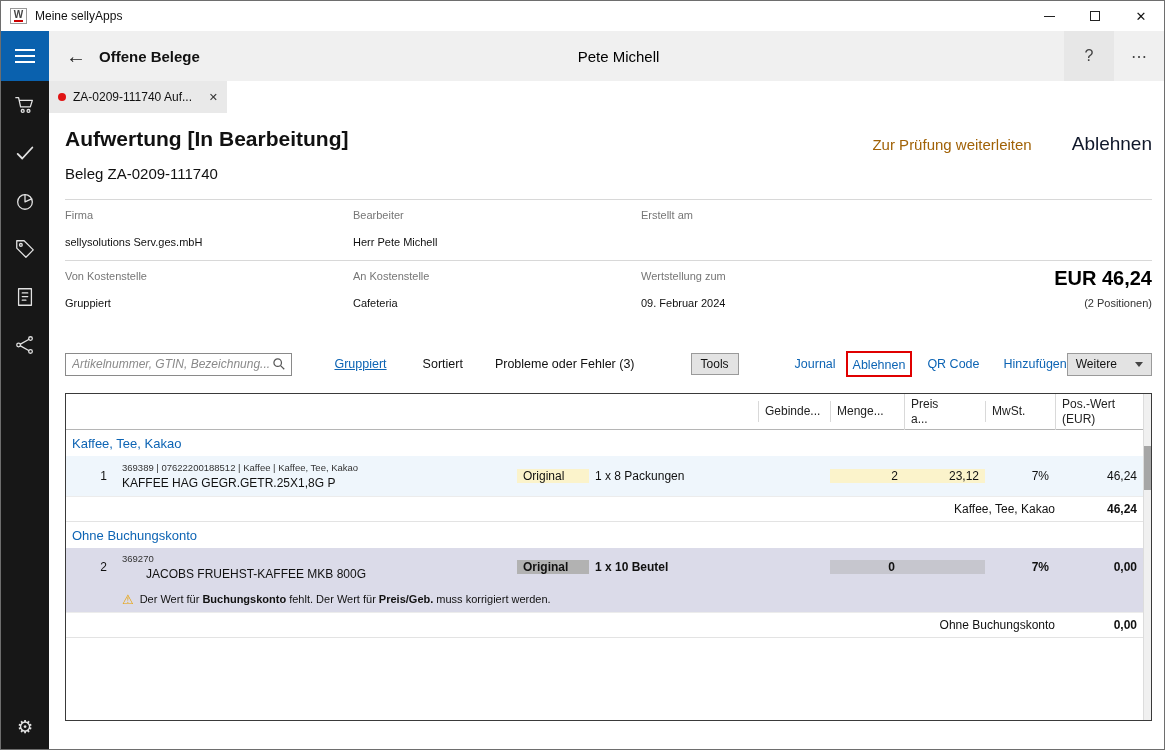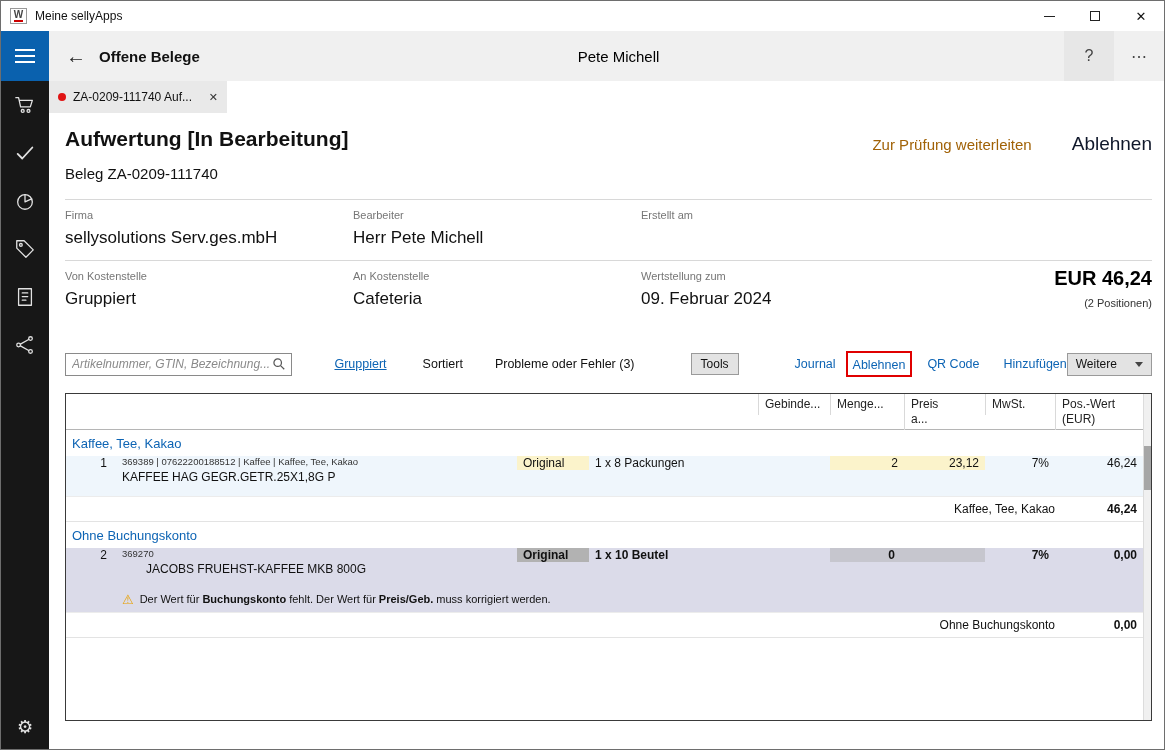--- a/index.html
+++ b/index.html
@@ -52,42 +52,42 @@
   .doc-actions { margin-left:auto; display:flex; gap:40px; align-items:center; margin-top:6px; }
   .action-forward { color:#a16207; font-size:15px; cursor:pointer; }
   .action-reject { color:#0f172a; font-size:19px; cursor:pointer; }
   .doc-subtitle { font-size:15px; margin-top:10px; color:#111; }
 
   .fields { position:relative; margin-top:17px; }
   .fields-row { display:flex; border-top:1px solid #d8d8d8; padding:9px 0 12px; }
   .fcell { width:288px; }
   .fcell:last-child { flex:1; }
   .field-label { font-size:11px; color:#767676; }
-  .field-value { font-size:17px; margin-top:7px; color:#111; }
+  .field-value { font-size:11px; margin-top:15px; color:#111; }
   .total { position:absolute; top:68px; right:0; text-align:right; }
   .total-amount { font-size:20px; font-weight:bold; color:#000; }
   .total-pos { font-size:11px; margin-top:7px; color:#333; }
 
   
   .toolbar { display:flex; align-items:center; margin-top:30px; height:26px; }
   .search-box { width:249px; height:23px; border:1px solid #8a8a8a; background:#fff; display:flex; align-items:center; padding:0 5px 0 6px; }
   .search-box input { border:none; outline:none; flex:1; font-size:12px; font-family:inherit; color:#333; background:transparent; min-width:0; }
   .search-box input::placeholder { color:#8a8a8a; font-style:italic; }
   .search-icon { flex:0 0 14px; display:flex; }
   .tb-link { color:#0d64b4; font-size:12.5px; cursor:pointer; white-space:nowrap; }
   .tb-link.underline { text-decoration:underline; }
   .tb-text { font-size:12.5px; color:#111; white-space:nowrap; }
   .tb-btn { background:#e3e3e3; border:1px solid #9a9a9a; font-size:12px; padding:3px 9px; color:#111; cursor:pointer; white-space:nowrap; }
   .drucken-wrap { border:2px solid #e00000; padding:2px 5px; }
   .weitere-btn { margin-left:auto; background:#e3e3e3; border:1px solid #9a9a9a; width:92px; height:23px; display:flex; align-items:center; justify-content:space-between; padding:0 8px; font-size:12px; color:#111; cursor:pointer; }
   .chev { width:0; height:0; border-left:4px solid transparent; border-right:4px solid transparent; border-top:5px solid #444; }
 
   
   .dtable { margin-top:16px; border:1px solid #3a3a3a; position:relative; min-height:328px; background:#fff; padding-right:8px; }
-  .t-row { display:flex; align-items:flex-start; }
+  .t-row { display:flex; align-items:center; }
   .c0 { width:50px; flex:0 0 50px; }
   .c1 { flex:1 1 auto; min-width:0; }
   .c2 { width:72px; flex:0 0 72px; }
   .c3 { width:241px; flex:0 0 241px; }
   .c4 { width:74px; flex:0 0 74px; }
   .c5 { width:81px; flex:0 0 81px; }
   .c6 { width:70px; flex:0 0 70px; }
   .c7 { width:88px; flex:0 0 88px; }
 
   .th-row { height:36px; border-bottom:1px solid #b5b5b5; }

